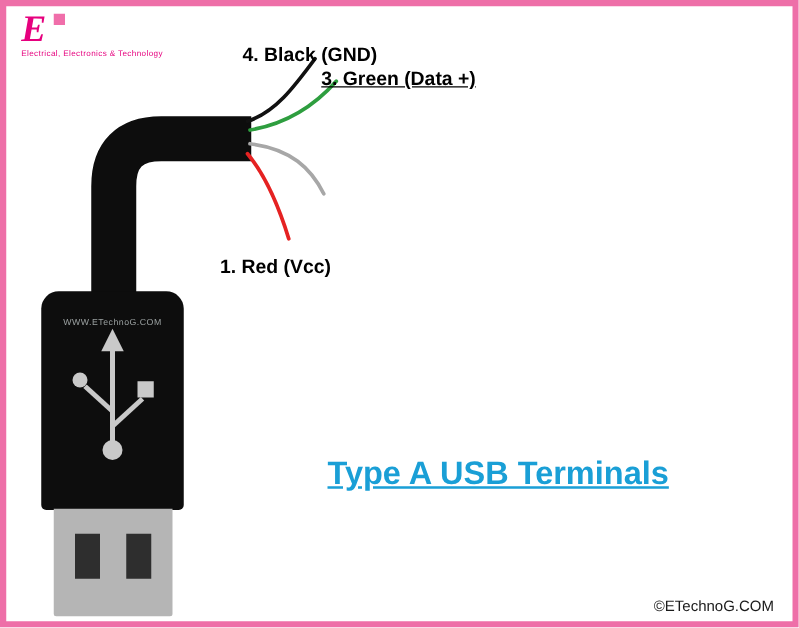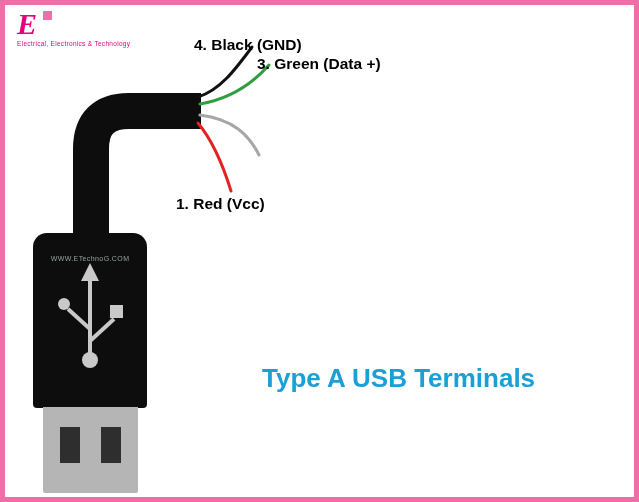--- a/index.html
+++ b/index.html
@@ -27,23 +27,23 @@
     font-weight:bold;font-size:17px;color:#283593;letter-spacing:0.5px;
   }
   .logo-square{width:9px;height:9px;background:#f06eaa;margin-left:6px;align-self:flex-start;margin-top:2px;}
   .logo-tagline{font-size:6.5px;color:#e6007e;letter-spacing:0.3px;margin-top:1px;}
 
   
   .wire-label{
     font-size:15.5px;font-weight:bold;color:#000000;white-space:nowrap;
   }
   #lbl-black{left:189px;top:15px;margin-top:16px;}
-  #lbl-green{left:252px;top:50px;}
+  #lbl-green{left:252px;top:50px;text-decoration:underline;}
   #lbl-white{left:258px;top:146px;}
-  #lbl-red{left:171px;top:190px;text-align:center;}
+  #lbl-red{left:171px;top:200px;text-align:center;}
 
   
   .usb-body{
     left:28px;top:228px;width:114px;height:175px;
     background:#0d0d0d;border-radius:14px 14px 4px 4px;
   }
   .usb-watermark{
     left:8px;top:22px;width:98px;text-align:center;
     font-size:7px;color:#9aa0a0;letter-spacing:0.4px;
   }
@@ -53,21 +53,21 @@
   }
   .usb-contact{
     position:absolute;width:20px;height:36px;top:20px;background:#2e2e2e;
   }
   .contact-left{left:17px;}
   .contact-right{left:58px;}
 
   
   .diagram-title{
     left:257px;top:358px;
-    font-size:26px;font-weight:bold;color:#1a9fd6;white-space:nowrap;
+    font-size:26px;font-weight:bold;color:#1a9fd6;white-space:nowrap;text-decoration:underline;
   }
   .copyright{
     left:518px;top:473px;font-size:12px;color:#1a1a1a;white-space:nowrap;
   }
 </style>
 </head>
 <body>
 
 <div class="canvas">
 
@@ -112,14 +112,15 @@
     </svg>
   </div>
 
   <div class="abs usb-metal">
     <div class="usb-contact contact-left"></div>
     <div class="usb-contact contact-right"></div>
   </div>
 
   <div class="abs diagram-title">Type A USB Terminals</div>
 
+  <div class="abs copyright">©ETechnoG.COM</div>
 
 </div>
 
 </body></html>

